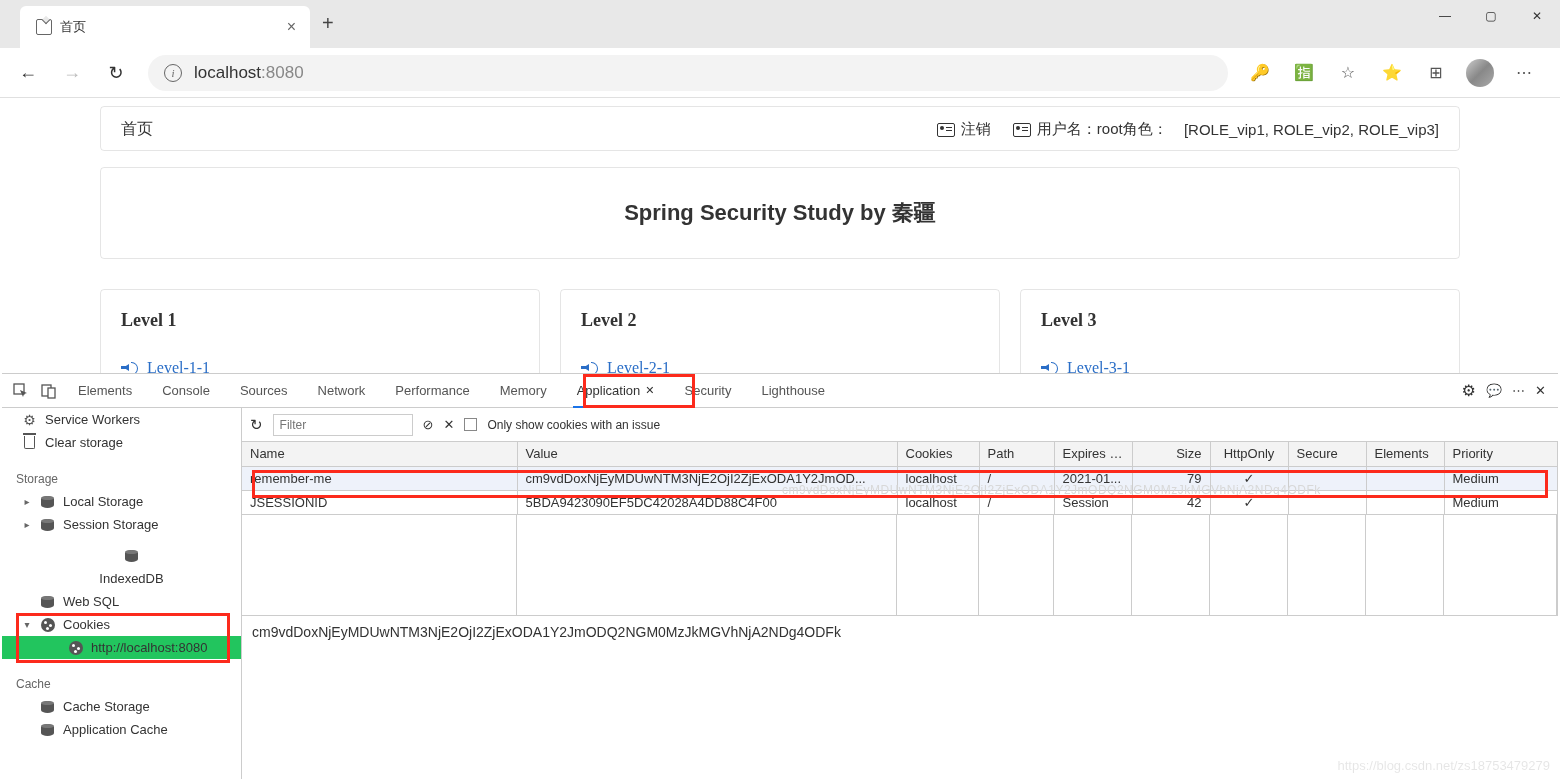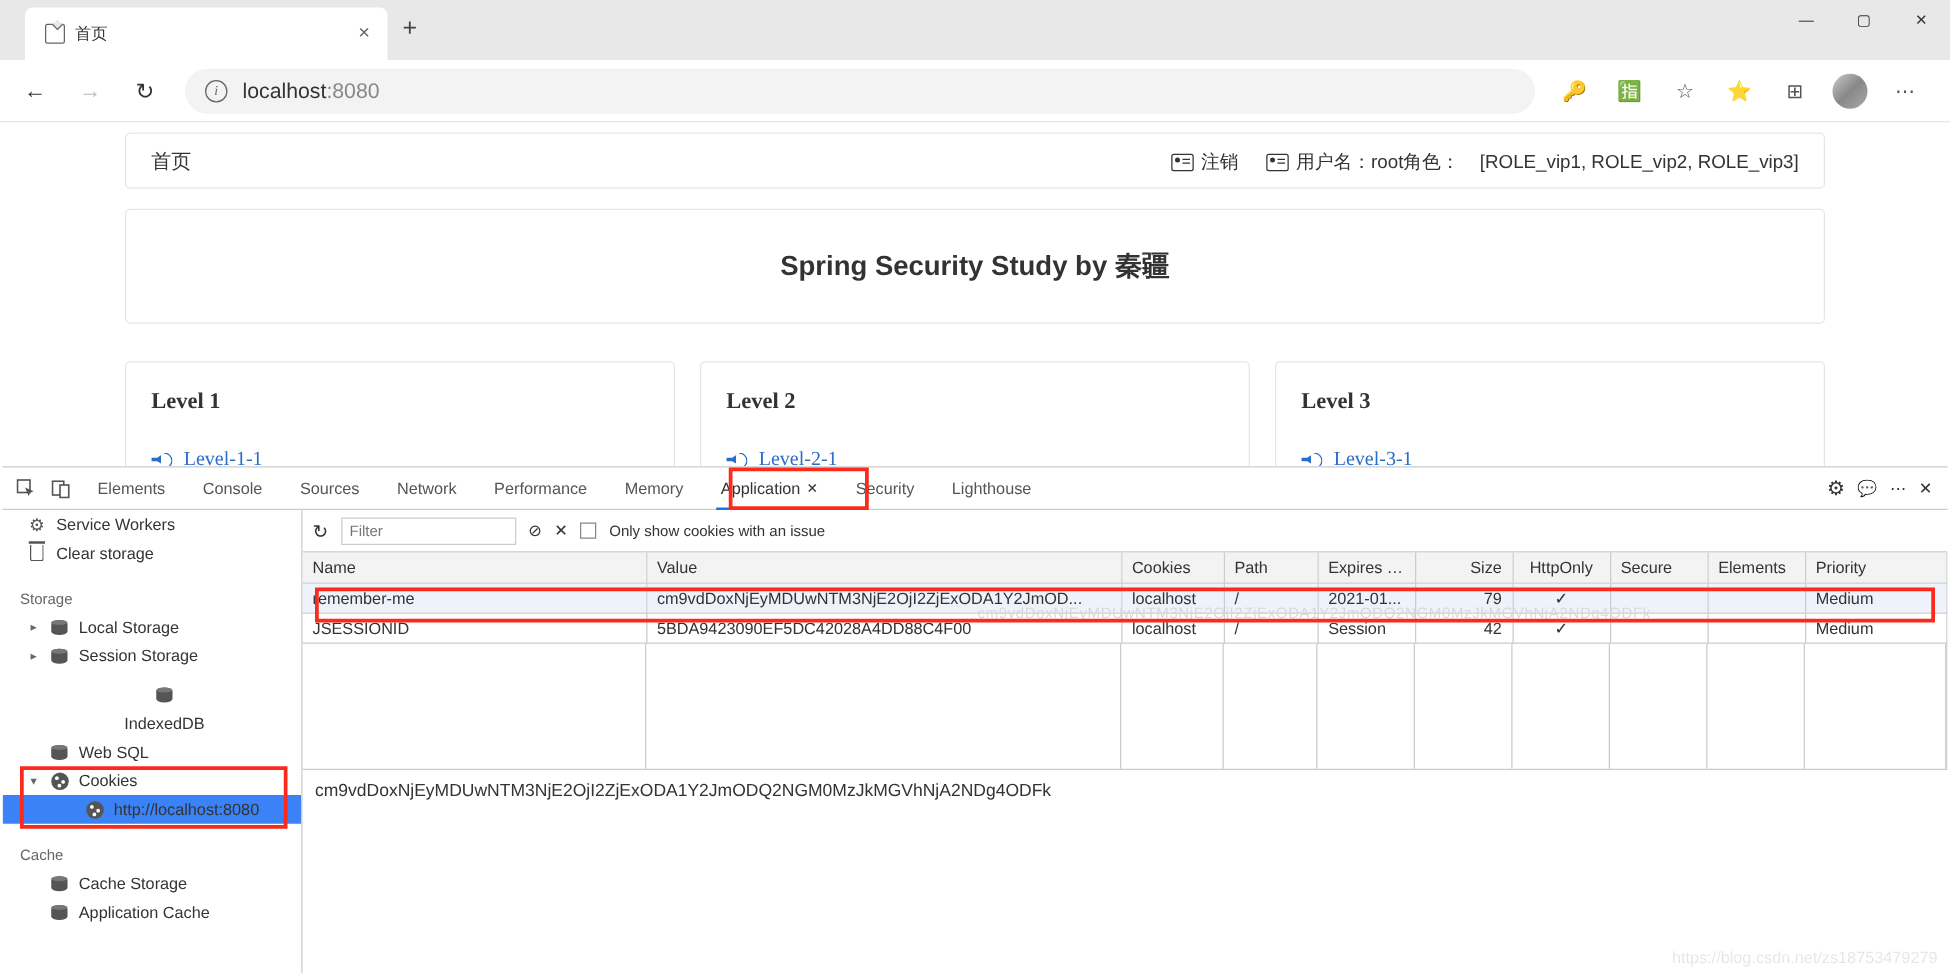--- a/index.html
+++ b/index.html
@@ -55,21 +55,21 @@
     .dt-tab.active::after { content: ''; position: absolute; bottom: -1px; left: 10px; right: 10px; height: 2px; background: #1a73e8; }
     .dt-tab-close { margin-left: 5px; font-size: 11px; }
     .dt-right-icons { margin-left: auto; display: flex; gap: 10px; align-items: center; padding-right: 6px; }
     .dt-gear { font-size: 16px; cursor: pointer; }
     
     .dt-body { flex: 1; display: flex; overflow: hidden; }
     .dt-sidebar { width: 240px; border-right: 1px solid #ccc; overflow: hidden; background: #fff; font-size: 13px; }
     .sb-sect { padding: 8px 0 4px 14px; color: #666; font-size: 12px; margin-top: 10px; }
     .sb-sect:first-child { margin-top: 0; }
     .sb-item { padding: 4px 0 4px 20px; display: flex; align-items: center; gap: 8px; cursor: pointer; }
-    .sb-item.sel { background: #3b82f6; }
+    .sb-item.sel { background: #22c55e; }
     .sb-item .expand { width: 10px; display: inline-block; text-align: center; font-size: 10px; color: #666; }
     .sb-icon { width: 15px; height: 15px; display: inline-flex; align-items: center; justify-content: center; }
     .db-icon { display: inline-block; width: 13px; height: 12px; background: #555; border-radius: 50% / 25%; position: relative; }
     .db-icon::before { content: ''; position: absolute; top: 0; left: 0; right: 0; height: 4px; background: #777; border-radius: 50%; }
     .cookie-ic { width: 14px; height: 14px; background: #555; border-radius: 50%; position: relative; }
     .cookie-ic::before { content:''; position:absolute; width:3px; height:3px; background:#fff; border-radius:50%; top:3px; left:3px; box-shadow: 5px 3px 0 #fff, 2px 6px 0 #fff; }
     .gear-ic { font-size: 14px; color: #555; }
     .trash-ic { width: 11px; height: 13px; border: 1.5px solid #555; border-top: none; position: relative; border-radius: 0 0 2px 2px; }
     .trash-ic::before { content:''; position:absolute; top:-3px; left:-2px; right:-2px; height:2px; background:#555; }
     

